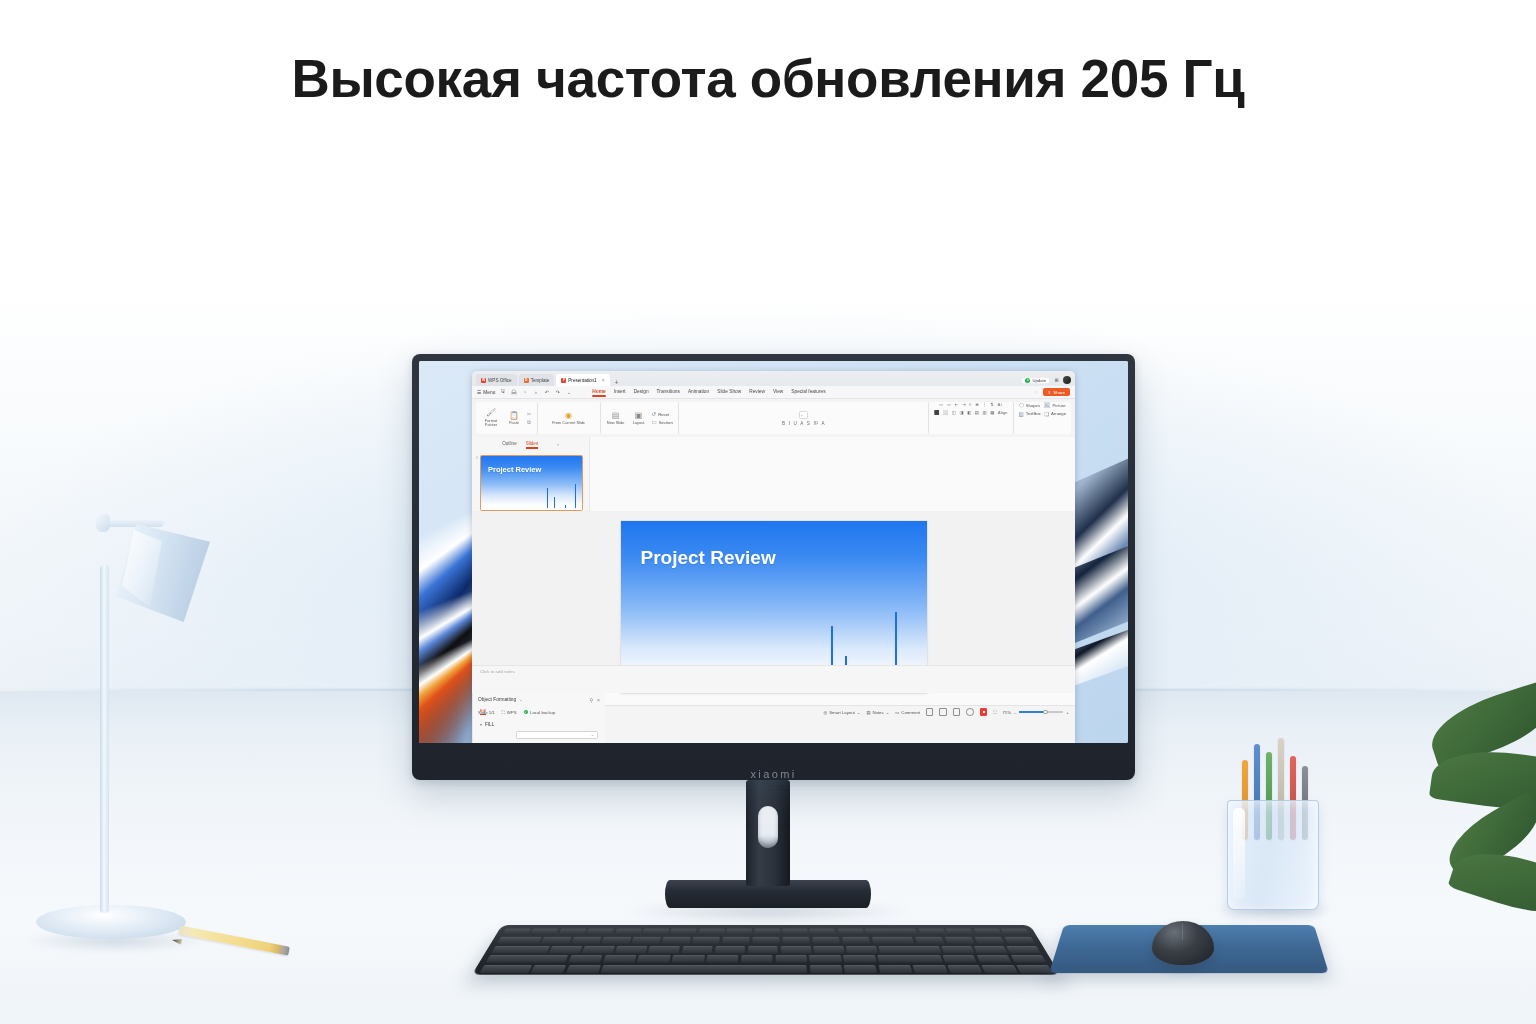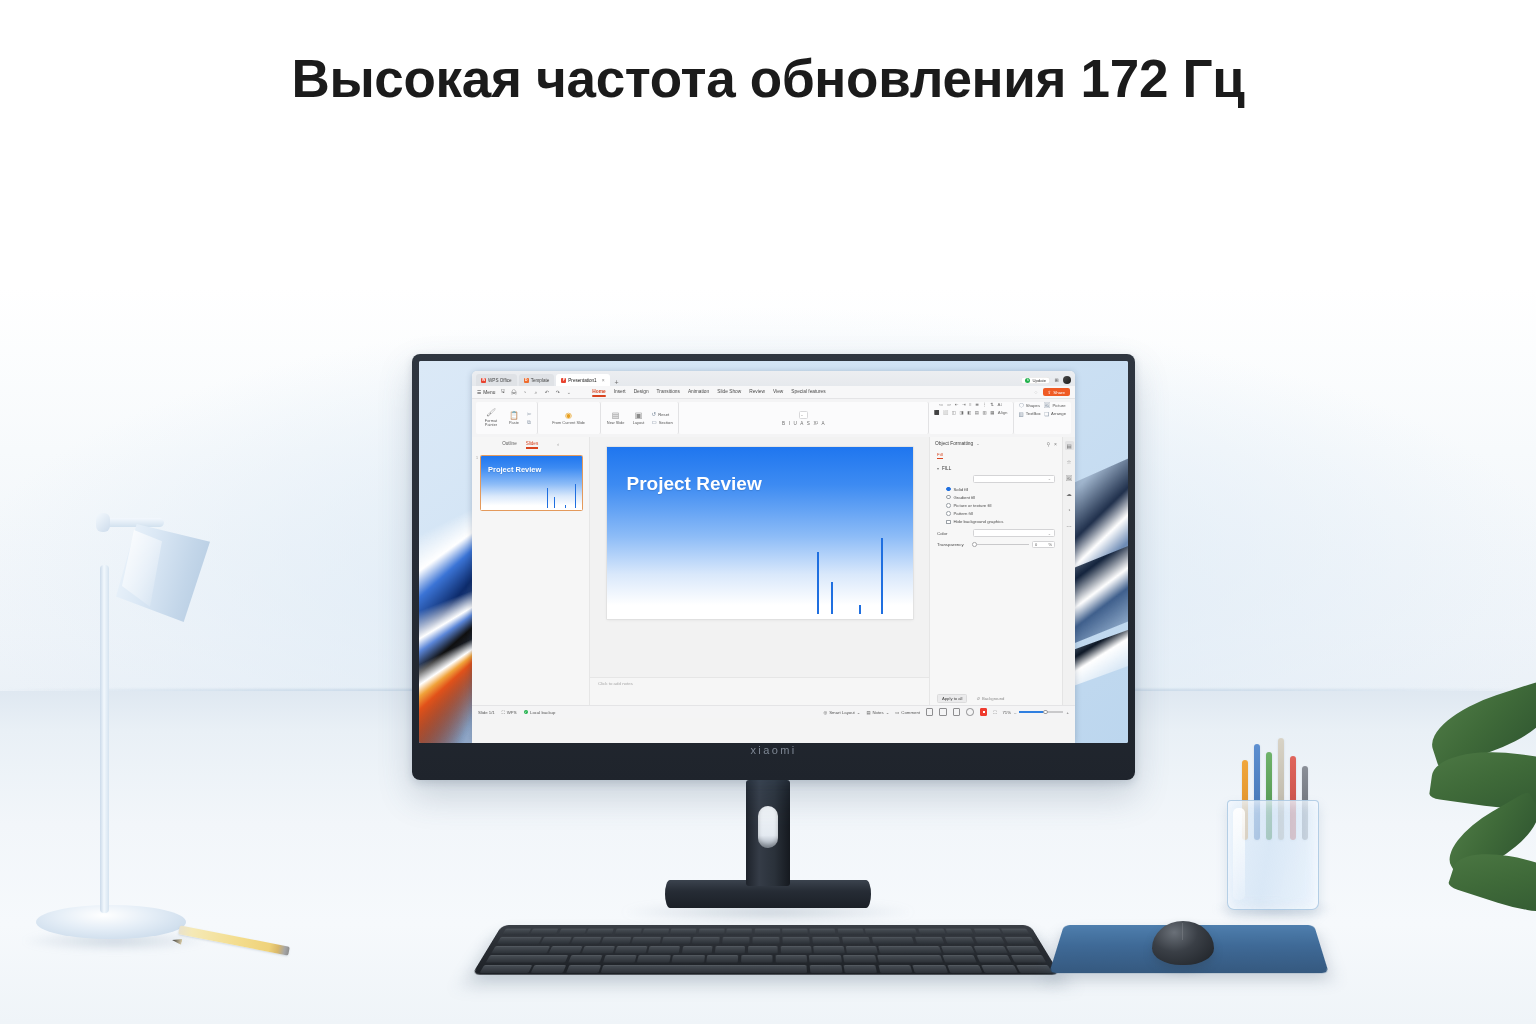--- a/index.html
+++ b/index.html
@@ -52,21 +52,21 @@
     background:linear-gradient(180deg,#2f3640 0%,#262c35 50%,#1f242c 100%);
     box-shadow:0 16px 34px rgba(70,92,115,.22), 0 3px 8px rgba(60,80,100,.18);
     padding:7px 7px 0 7px;
   }
   #screen{
     position:relative; width:709px; height:382px; overflow:hidden;
     background:#cfe0f0; border-radius:2px;
   }
   #bezel-bottom{
     position:absolute; left:0; right:0; bottom:0; height:36px;
-    display:flex; align-items:flex-start; justify-content:center;
+    display:flex; align-items:flex-end; justify-content:center;
   }
   #xiaomi-logo{
     font-size:11px; letter-spacing:2.4px; color:#7e8794;
     font-weight:400;
   }
   
   #stand-neck{
     position:absolute; left:50%; transform:translateX(-50%);
     top:780px; width:44px; height:106px;
     background:linear-gradient(90deg,#1d222a 0%,#353c47 30%,#2a313a 65%,#15191f 100%);
@@ -180,21 +180,21 @@
   #fontgrp{ flex:1; display:flex; flex-direction:column; justify-content:center;
     gap:2px; padding:0 5px; }
   #fontbox{ height:8px; background:#fff; border:.5px solid #d8d8da; border-radius:1.5px;
     display:flex; align-items:center; justify-content:flex-end; padding-right:3px; font-size:4px; color:#9a9a9a; }
   #fontrow2{ display:flex; align-items:center; gap:3.5px; font-size:4.6px; color:#6d6d6d; }
   #paragrp{ display:flex; flex-direction:column; gap:2.5px; padding:0 5px; }
   .prow{ display:flex; align-items:center; gap:3.5px; font-size:4.4px; color:#6d6d6d; }
   #objgrp{ display:flex; flex-direction:column; gap:2.5px; padding:0 5px; }
 
   
-  #appbody{ display:flex; height:268px; background:#fafafa; }
+  #appbody{ display:flex; height:268px; background:#fafafa;flex-direction:column; }
 
   
   #slidepane{ width:118px; background:#f6f6f6; border-right:.5px solid #e6e6e6;
     display:flex; flex-direction:column; }
   #slidepane-tabs{ height:13px; display:flex; align-items:center;
     justify-content:center; gap:9px; font-size:4.6px; color:#5c5c5c; }
   .sptab.active{ color:#d9441f; position:relative; }
   .sptab.active::after{ content:""; position:absolute; left:0; right:0; bottom:-2.5px;
     height:1.2px; background:#d9441f; }
   #sp-collapse{ margin-left:10px; font-size:5px; color:#8c8c8c; }
@@ -362,21 +362,21 @@
     border-radius:60% 8% 60% 8%; }
 </style>
 </head>
 <body>
 
 <div id="scene">
   <div id="wall-glow"></div>
   <div id="desk-edge"></div>
   <div id="desk"></div>
 
-  <div id="headline">Высокая частота обновления 172 Гц</div>
+  <div id="headline">Высокая частота обновления 205 Гц</div>
 
   <div id="lamp-base-sh"></div>
   <div id="lamp-base"></div>
   <div id="lamp-pole"></div>
   <div id="lamp-arm"></div>
   <div id="lamp-joint"></div>
   <div id="lamp-head">
     <div id="lamp-shade"></div>
     <div id="lamp-shade-hi"></div>
   </div>

